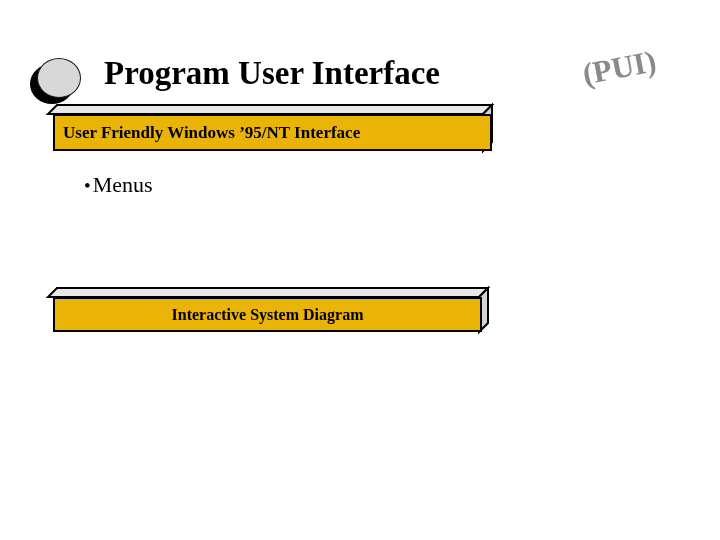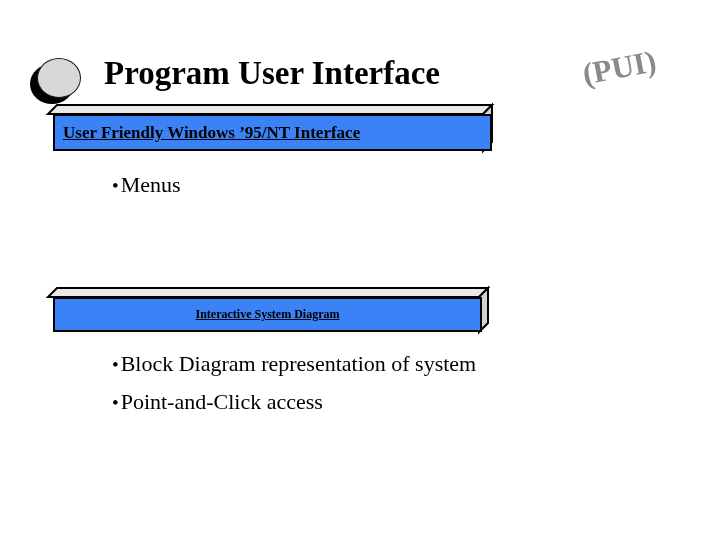--- a/index.html
+++ b/index.html
@@ -85,26 +85,25 @@
     transform: rotate(-11deg);
     transform-origin: left center;
   }
 
   
   .box3d {
     position: absolute;
   }
   .box3d .face {
     position: absolute;
-    background: #3b82f6;
+    background: #eab308;
     border: 2px solid #000000;
     box-sizing: border-box;
     display: flex;
     align-items: center;
-    text-decoration: underline;
   }
   .box3d .label {
     position: relative;
     width: 100%;
     color: #000000;
     font-weight: bold;
     white-space: nowrap;
   }
   .box3d svg {
     position: absolute;
@@ -114,35 +113,34 @@
   }
 
   
   #box-1 { left: 48px; top: 105px; width: 444px; height: 46px; }
   #box-1 .face { left: 5px; top: 9px; width: 439px; height: 37px; padding-left: 8px; }
   #box-1 .label { font-size: 17px; text-align: left; }
 
   
   #box-2 { left: 48px; top: 288px; width: 440px; height: 44px; }
   #box-2 .face { left: 5px; top: 9px; width: 429px; height: 35px; padding: 0 6px; }
-  #box-2 .label { font-size: 12px; text-align: center; }
+  #box-2 .label { font-size: 16px; text-align: center; }
 
   
   .bullet-list {
     position: absolute;
   }
   #list-1 { left: 84px; top: 166px; }
   #list-2 { left: 84px; top: 345px; }
 
   .bullet-item {
     font-size: 22px;
     line-height: 37px;
     color: #000000;
     white-space: nowrap;
-    margin-left: 28px;
   }
   .bullet-item .dot {
     font-size: 19px;
     padding-right: 2px;
   }
   .bullet-item .txt { }
 </style>
 </head>
 <body>
 
@@ -181,22 +179,14 @@
   <div class="box3d" id="box-2">
     <svg width="440" height="44" viewBox="0 0 440 44">
       <polygon points="0,9 9,0 440,0 431,9" fill="#e9e9e9" stroke="#000000" stroke-width="2"></polygon>
       <polygon points="431,9 440,0 440,35 431,44" fill="#d2d2d2" stroke="#000000" stroke-width="2"></polygon>
     </svg>
     <div class="face">
       <span class="label">Interactive System Diagram</span>
     </div>
   </div>
 
-  <div class="bullet-list" id="list-2">
-    <div class="bullet-item">
-      <span class="dot">•</span><span class="txt">Block Diagram representation of system</span>
-    </div>
-    <div class="bullet-item">
-      <span class="dot">•</span><span class="txt">Point-and-Click access</span>
-    </div>
-  </div>
 
 </div>
 
 </body></html>

